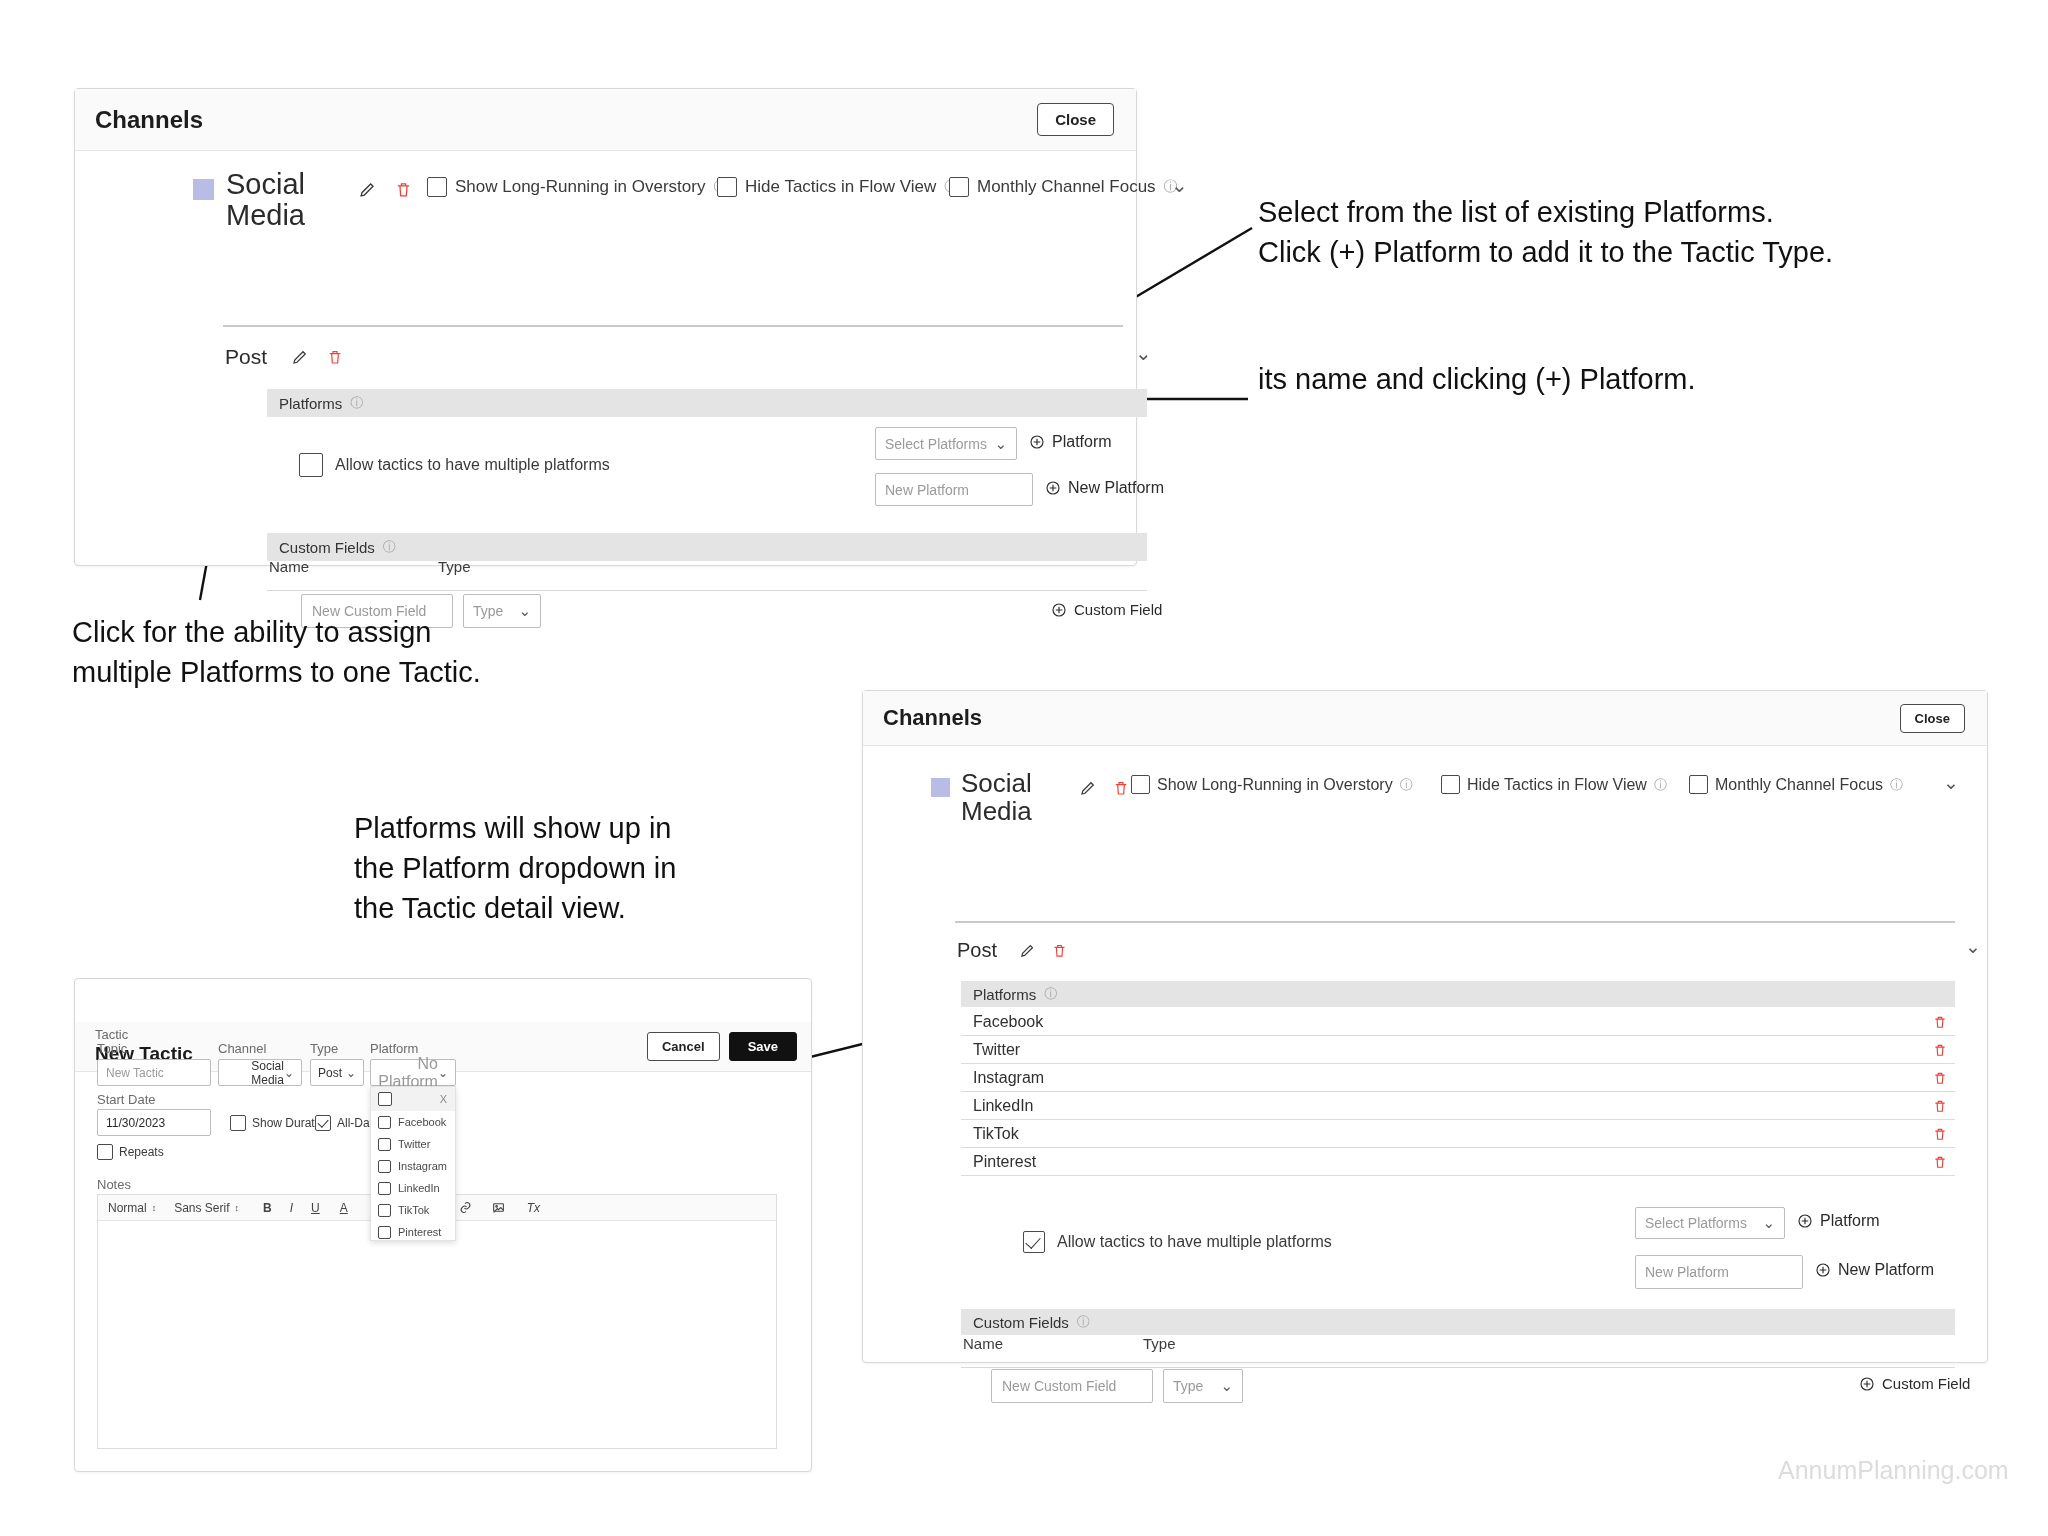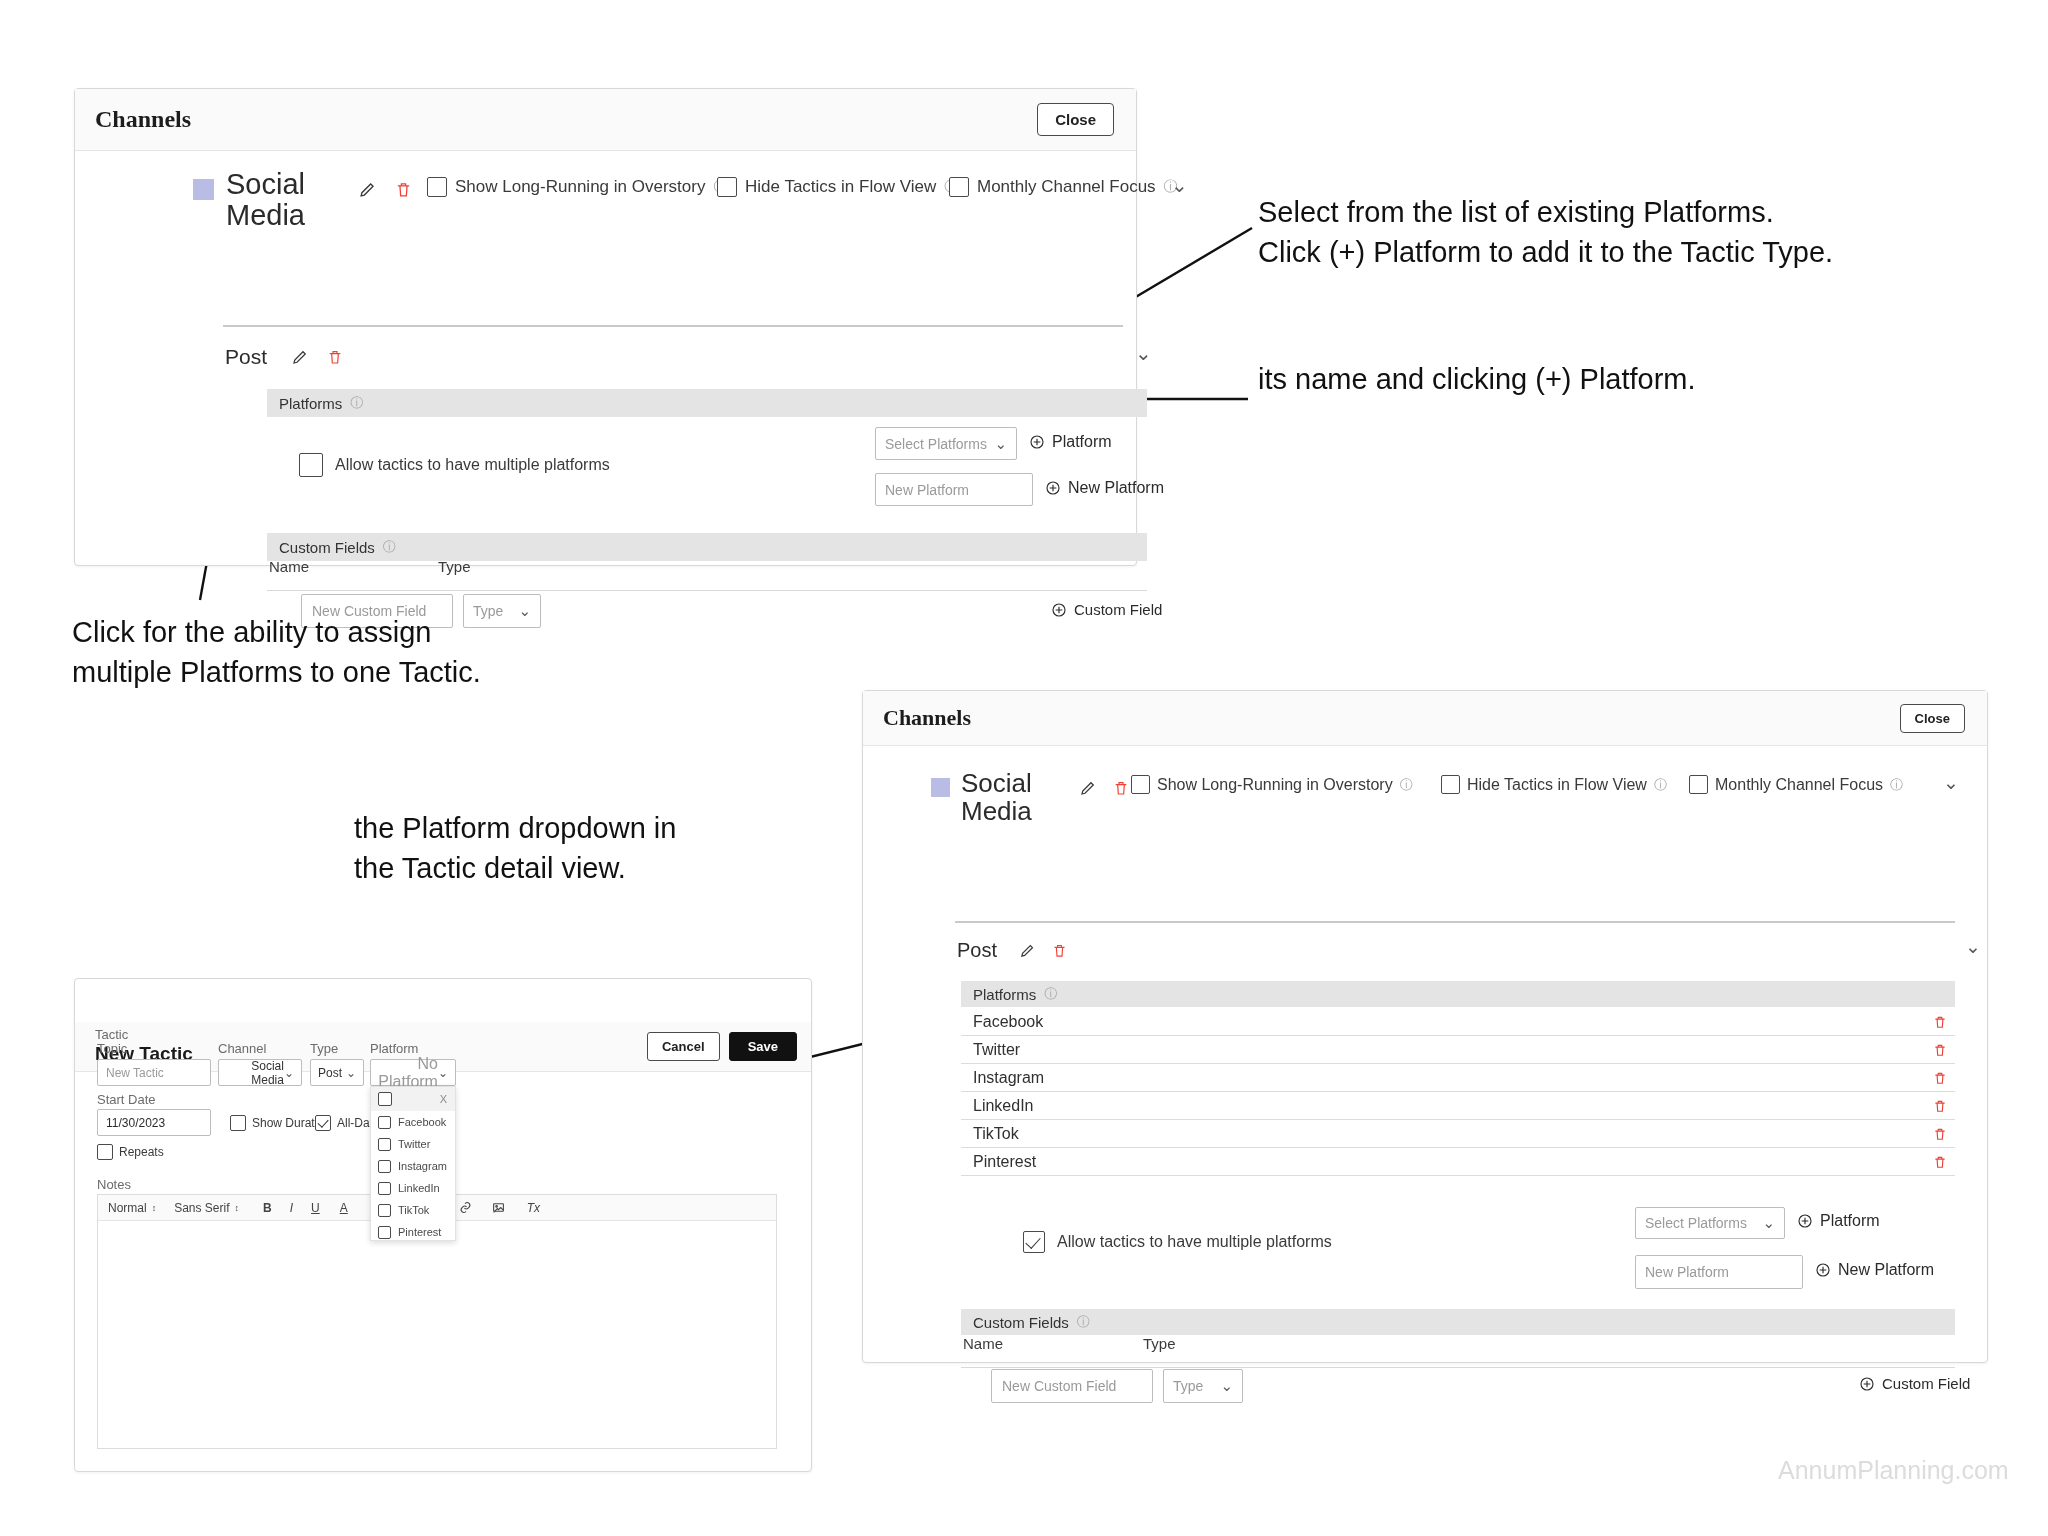--- a/index.html
+++ b/index.html
@@ -19,21 +19,21 @@
     background:#fff;
     border:1px solid #d8d8d8;
     border-radius:4px;
     box-shadow:0 1px 3px rgba(0,0,0,.06);
   }
   .panel-head {
     display:flex; align-items:center; justify-content:space-between;
     background:#fafafa;
     border-bottom:1px solid #e6e6e6;
   }
-  .panel-title { font-weight:700; color:#1d1d1d;font-family:Liberation Serif, serif; }
+  .panel-title { font-weight:700; color:#1d1d1d; }
   .btn-close {
     border:1px solid #4a4a4a; border-radius:4px; background:#fff;
     font-weight:700; color:#222; cursor:pointer;
     font-family:"Liberation Sans", sans-serif;
   }
 
   
   .swatch { background:#b9bce4; display:inline-block; }
   .chan-name { color:#2b2b2b; line-height:1.08; }
   .icon-pencil, .icon-trash { display:inline-block; cursor:pointer; }
@@ -246,20 +246,21 @@
 <div class="anno abs" style="left:1258px; top:359px; width:700px; font-size:29px;">
   <div>its name and clicking (+) Platform.</div>
 </div>
 
 <div class="anno abs" style="left:72px; top:612px; width:600px; font-size:29px;">
   <div>Click for the ability to assign</div>
   <div>multiple Platforms to one Tactic.</div>
 </div>
 
 <div class="anno abs" style="left:354px; top:808px; width:460px; font-size:29px;">
+  <div>Platforms will show up in</div>
   <div>the Platform dropdown in</div>
   <div>the Tactic detail view.</div>
 </div>
 
 <div class="panel abs" style="left:862px; top:690px; width:1126px; height:673px;">
 
   <div class="panel-head" style="height:55px; padding:0 22px 0 20px;">
     <div class="panel-title" style="font-size:22px;">Channels</div>
     <button class="btn-close" style="font-size:13px; padding:6px 14px;">Close</button>
   </div>

